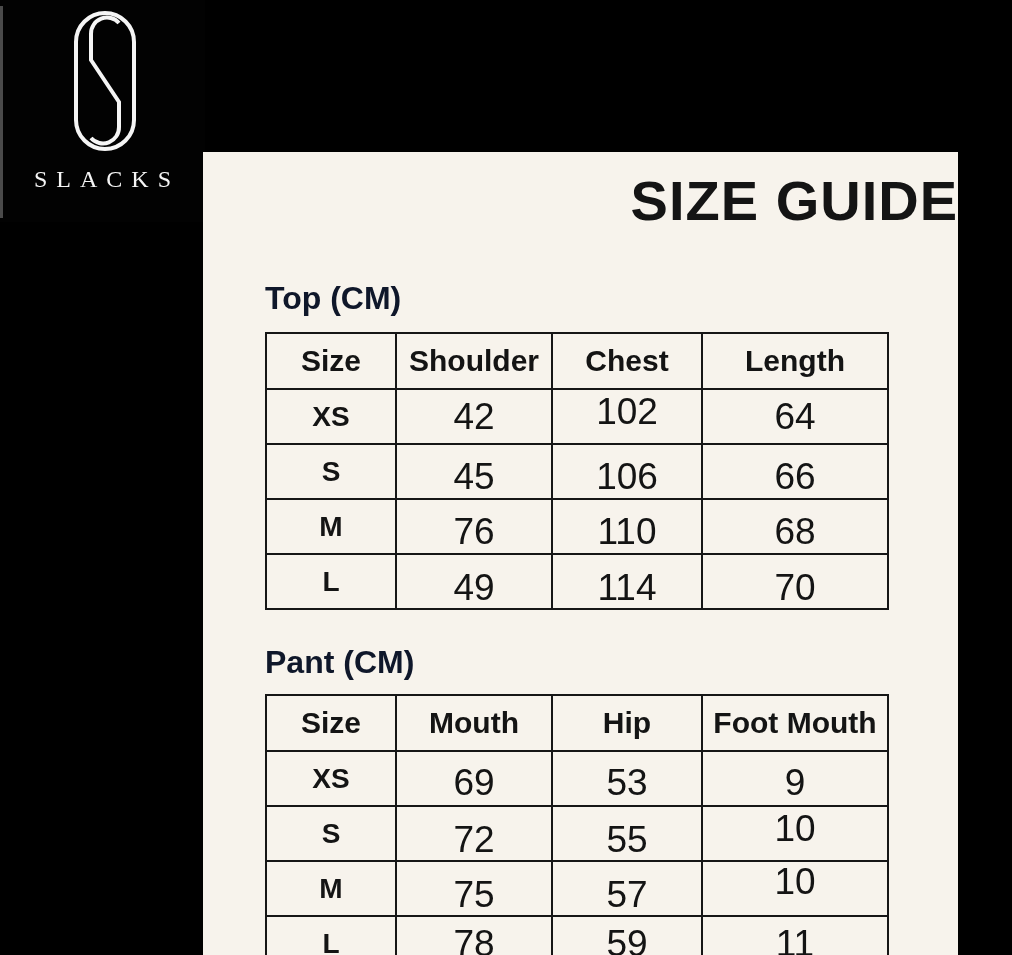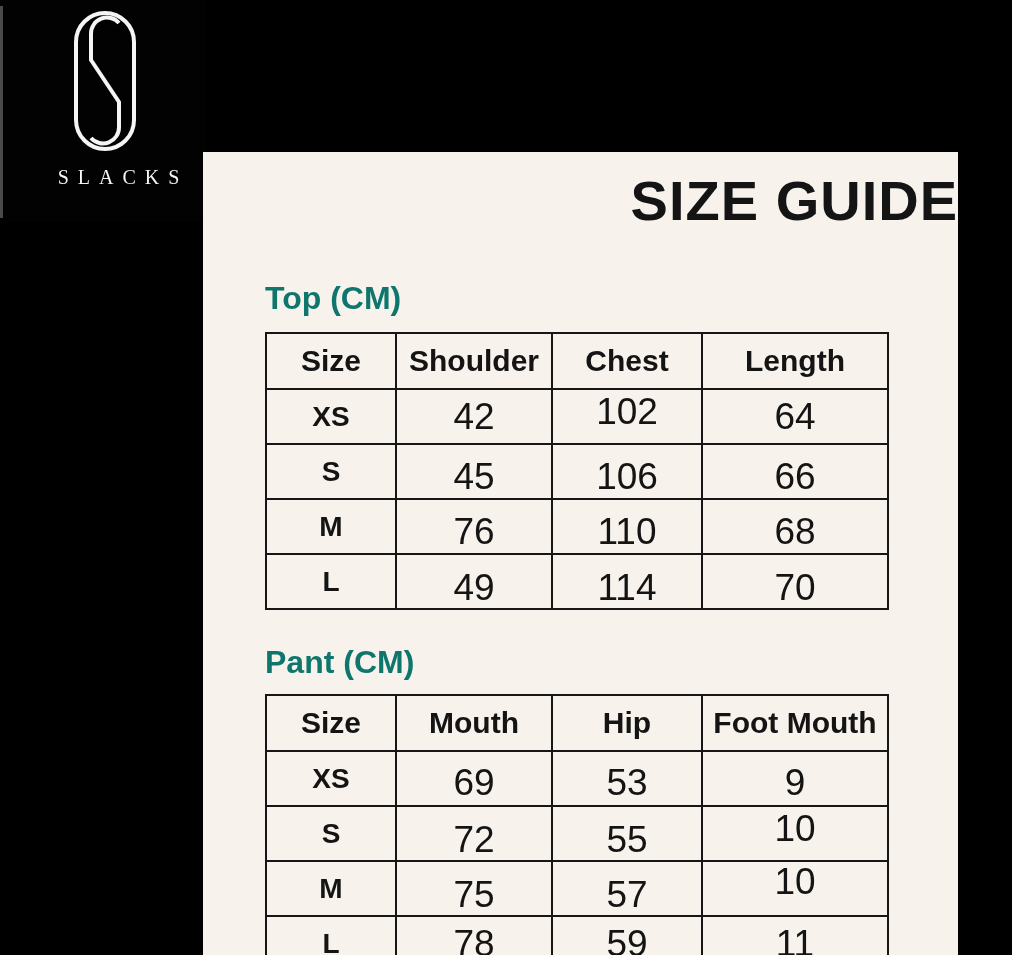--- a/index.html
+++ b/index.html
@@ -22,25 +22,24 @@
     width: 3px; height: 212px;
     background: #4a4a4a;
   }
   .logo-svg { position: absolute; left: 72px; top: 10px; }
   .brand-word {
     position: absolute; left: 0; top: 166px;
     width: 205px;
     text-align: center;
     color: #f5f5f5;
     font-family: "Liberation Serif", serif;
-    font-size: 20px;
+    font-size: 24px;
     letter-spacing: 9px;
     text-indent: 9px;
     font-weight: 400;
-    padding-left: 16px;
   }
 
   
   .card {
     position: absolute; left: 203px; top: 152px;
     width: 755px; height: 803px;
     background: #f7f3ec;
     color: #141414;
   }
   .card-title {
@@ -50,21 +49,21 @@
     font-size: 56px;
     font-weight: 700;
     letter-spacing: 1px;
     color: #141414;
   }
 
   .section-label {
     position: absolute; left: 62px;
     font-size: 32px;
     font-weight: 700;
-    color: #0f766e;
+    color: #0f172a;
   }
   .label-top  { top: 128px; }
   .label-pant { top: 492px; }
 
   table.size-table {
     position: absolute; left: 62px;
     width: 622px;
     border-collapse: collapse;
     table-layout: fixed;
     background: transparent;

